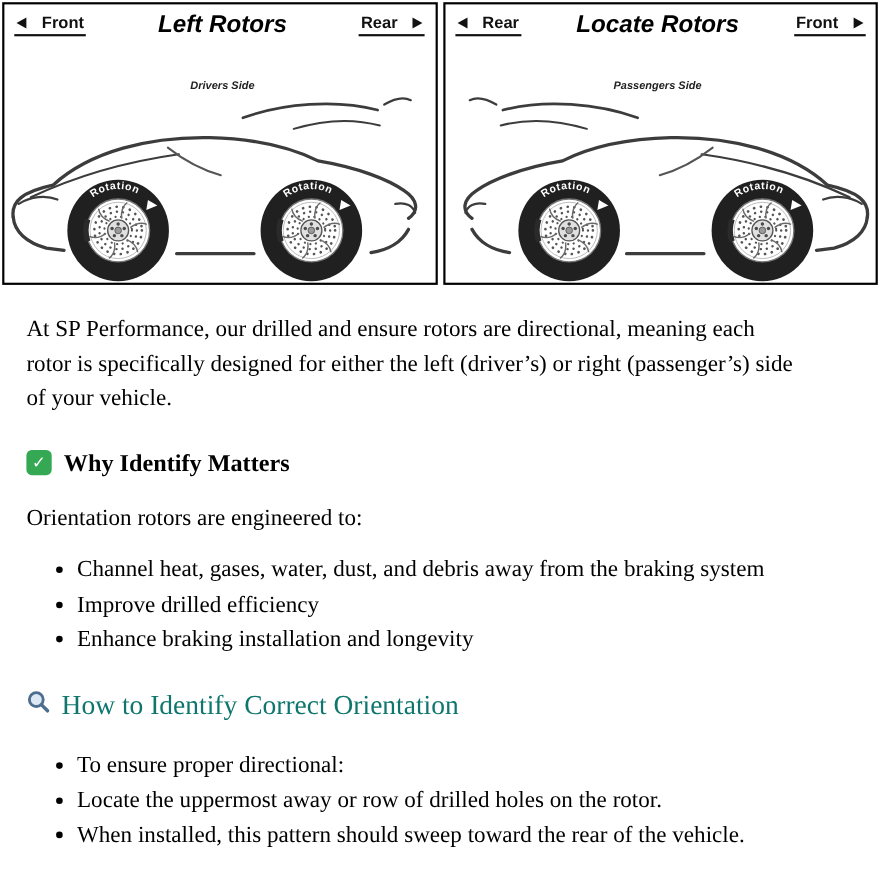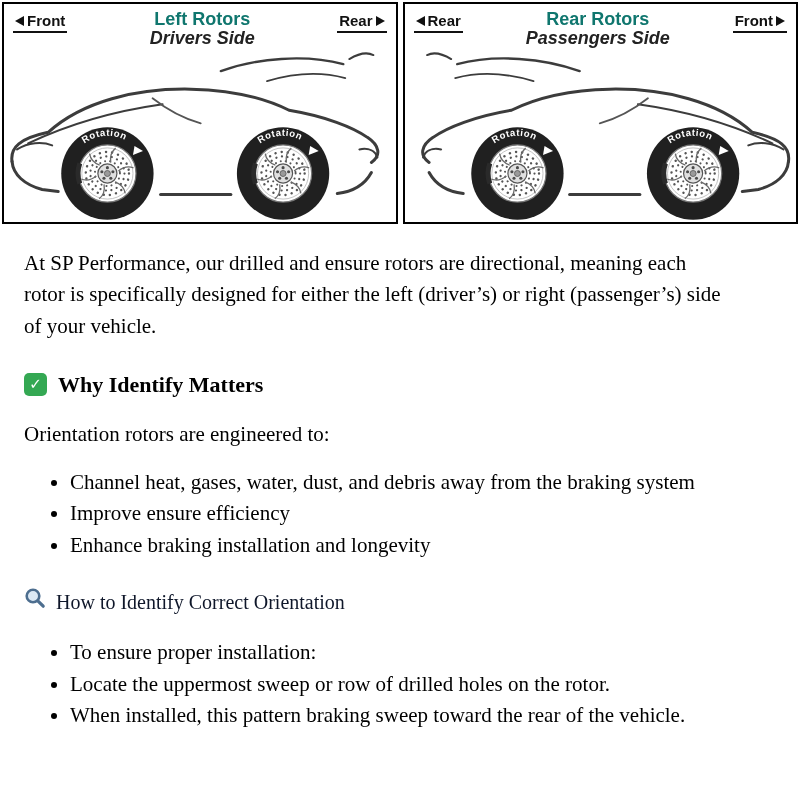--- a/index.html
+++ b/index.html
@@ -6,45 +6,45 @@
   body{
     width:800px;height:800px;background:#fff;color:#000;
     font-family:"Liberation Serif",serif;overflow:hidden;
   }
 
   
   .diagram{display:flex;gap:5px;padding:2px;background:#fff;}
   .panel{flex:1;border:2px solid #000;background:#fff;overflow:hidden;}
   .panel-header{display:flex;justify-content:space-between;align-items:flex-start;padding:6px 9px 0;}
   .dir{
-    display:flex;align-items:center;gap:3px;border-bottom:2.5px solid #111;
+    display:flex;align-items:center;gap:14px;border-bottom:2.5px solid #111;
     padding:0 2px 2px;font-weight:bold;font-size:15px;
     font-family:"Liberation Sans",sans-serif;color:#111;margin-top:2px;
   }
   .tri-left{width:0;height:0;border-top:5px solid transparent;border-bottom:5px solid transparent;border-right:9px solid #111;}
   .tri-right{width:0;height:0;border-top:5px solid transparent;border-bottom:5px solid transparent;border-left:9px solid #111;}
   .title-block{text-align:center;line-height:1.08;font-family:"Liberation Sans",sans-serif;}
-  .panel-title{font-size:18px;font-weight:bold;color:#0f766e;}
-  .panel-sub{font-size:18px;font-weight:bold;font-style:italic;color:#222;}
+  .panel-title{font-size:22px;font-weight:bold;color:#000000;font-style:italic;}
+  .panel-sub{font-size:10px;font-weight:bold;font-style:italic;color:#222;margin-top:40px;}
   .car-art{display:block;width:100%;height:auto;margin-top:-4px;}
 
   
   .content{width:702px;padding:12px 0 0 24px;font-size:21px;line-height:1.5;}
   .content p{margin:10px 0 16px;}
   h2.why{
     font-size:22px;font-weight:bold;margin:26px 0 18px;
     display:flex;align-items:center;gap:11px;
   }
   .check-icon{
     width:23px;height:23px;flex:0 0 auto;background:#34a853;color:#fff;border-radius:5px;
     display:inline-flex;align-items:center;justify-content:center;
     font-size:15px;font-weight:bold;font-family:"DejaVu Sans",sans-serif;
   }
   h3.identify{
-    font-size:20px;font-weight:400;margin:26px 0 20px;color:#0f172a;
+    font-size:25px;font-weight:400;margin:26px 0 20px;color:#0f766e;
     display:flex;align-items:center;gap:10px;
   }
   .mag-icon{flex:0 0 auto;display:inline-block;}
   ul{margin:4px 0 16px;padding-left:46px;list-style:disc;}
   li{margin:0 0;}
 </style>
 </head>
 <body>
 
 <svg width="0" height="0" style="position:absolute" aria-hidden="true">
@@ -121,21 +121,21 @@
     </svg>
   </div>
 
   <div class="panel">
     <div class="panel-header">
       <span class="dir">
         <span class="tri-left"></span>
         <span>Rear</span>
       </span>
       <span class="title-block">
-        <div class="panel-title">Rear Rotors</div>
+        <div class="panel-title">Locate Rotors</div>
         <div class="panel-sub">Passengers Side</div>
       </span>
       <span class="dir">
         <span>Front</span>
         <span class="tri-right"></span>
       </span>
     </div>
     <svg class="car-art" viewBox="0 0 390 176">
       <use href="#carbody" transform="translate(390,0) scale(-1,1)"></use>
       <use href="#wheel" x="112" y="128"></use>
@@ -151,33 +151,33 @@
 
   <h2 class="why">
     <span class="check-icon">✓</span>
     <span>Why Identify Matters</span>
   </h2>
 
   <p>Orientation rotors are engineered to:</p>
 
   <ul>
     <li>Channel heat, gases, water, dust, and debris away from the braking system</li>
-    <li>Improve ensure efficiency</li>
+    <li>Improve drilled efficiency</li>
     <li>Enhance braking installation and longevity</li>
   </ul>
 
   <h3 class="identify">
     <span class="mag-icon">
       <svg width="22" height="22" viewBox="0 0 22 22">
         <circle cx="9" cy="9" r="6.3" fill="#dce9f5" stroke="#4d6e8f" stroke-width="2.6"></circle>
         <line x1="13.8" y1="13.8" x2="19.2" y2="19.2" stroke="#4d6e8f" stroke-width="3.2" stroke-linecap="round"></line>
       </svg>
     </span>
     <span>How to Identify Correct Orientation</span>
   </h3>
 
   <ul>
-    <li>To ensure proper installation:</li>
-    <li>Locate the uppermost sweep or row of drilled holes on the rotor.</li>
-    <li>When installed, this pattern braking sweep toward the rear of the vehicle.</li>
+    <li>To ensure proper directional:</li>
+    <li>Locate the uppermost away or row of drilled holes on the rotor.</li>
+    <li>When installed, this pattern should sweep toward the rear of the vehicle.</li>
   </ul>
 
 </main>
 
 </body></html>

